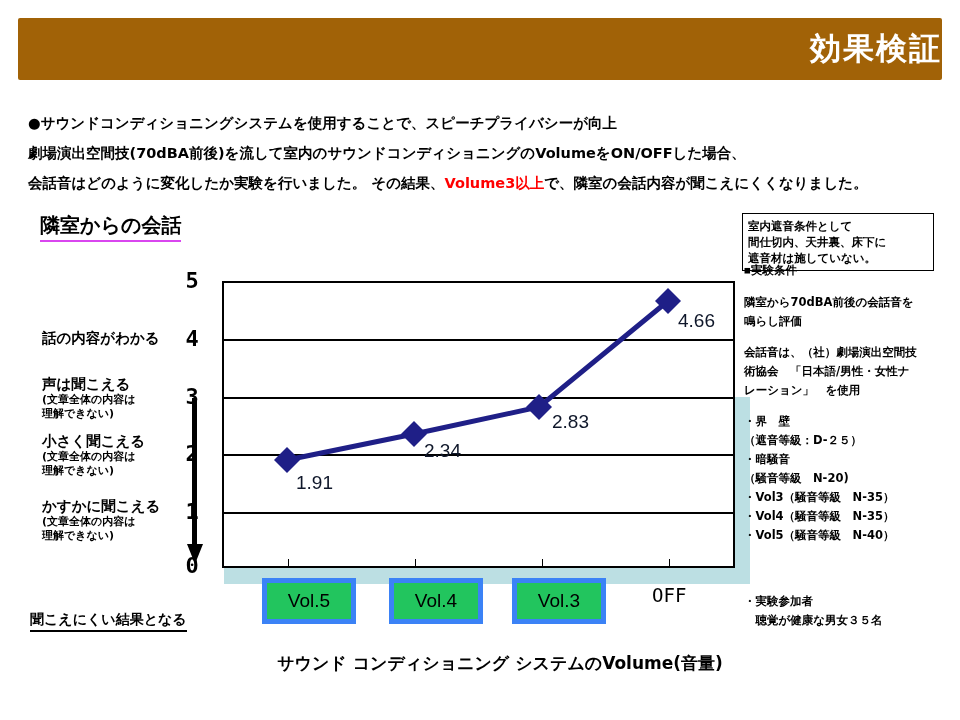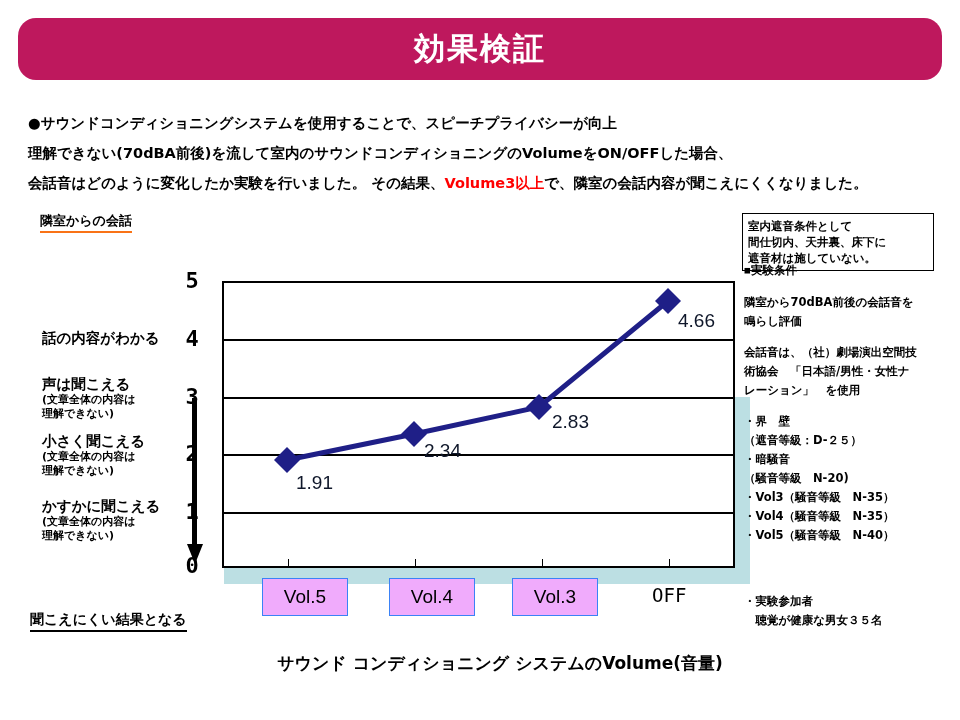--- a/index.html
+++ b/index.html
@@ -9,39 +9,39 @@
     font-family:"Liberation Sans","DejaVu Sans",sans-serif;
     color:#000000;
     overflow:hidden;
     position:relative;
   }
   #slide{position:absolute;inset:0;width:960px;height:720px;}
 
   
   .title-banner{
     position:absolute;left:18px;top:18px;width:924px;height:62px;
-    background:#be185d;border-radius:18px;
-    display:flex;align-items:center;justify-content:center;
+    background:#a16207;border-radius:2px;
+    display:flex;align-items:center;justify-content:flex-end;
   }
   .title-banner .title-text{
     color:#ffffff;font-size:31px;font-weight:bold;letter-spacing:2px;
     font-family:"DejaVu Sans","Liberation Sans",sans-serif;
   }
 
   
   .intro{position:absolute;left:28px;top:108px;width:760px;}
   .intro .line{font-size:14.5px;font-weight:bold;line-height:30px;white-space:nowrap;
     font-family:"DejaVu Sans","Liberation Sans",sans-serif;}
   .intro .line.headline{font-size:14.5px;}
   .red{color:#FF0000;}
 
   
   .chart-heading{
-    position:absolute;left:40px;top:212px;font-size:13px;font-weight:bold;
-    border-bottom:2px solid #f97316;padding-bottom:1px;
+    position:absolute;left:40px;top:212px;font-size:20px;font-weight:bold;
+    border-bottom:2px solid #d946ef;padding-bottom:1px;
     font-family:"DejaVu Sans","Liberation Sans",sans-serif;
   }
 
   
   .ycat{position:absolute;left:42px;width:165px;}
   .ycat .main{font-size:14.5px;font-weight:bold;line-height:17px;
     font-family:"DejaVu Sans","Liberation Sans",sans-serif;}
   .ycat .sub{font-size:11px;font-weight:bold;line-height:14px;
     font-family:"DejaVu Sans","Liberation Sans",sans-serif;}
 
@@ -70,21 +70,21 @@
     position:absolute;left:224px;top:397px;width:526px;height:187px;
     background:#BCDFE3;
   }
 
   .svg-layer{position:absolute;left:0;top:0;width:960px;height:720px;pointer-events:none;}
 
   .pt-label{position:absolute;font-size:19px;color:#0f172a;
     font-family:"Liberation Sans","DejaVu Sans",sans-serif;}
 
   
-  .xbox{position:absolute;border:1px solid #3b82f6;background:#f0abfc;
+  .xbox{position:absolute;border:5px solid #3b82f6;background:#22c55e;
     display:flex;align-items:center;justify-content:center;
     font-size:19px;font-family:"Liberation Sans","DejaVu Sans",sans-serif;}
   .xoff{position:absolute;font-size:19px;
     font-family:"DejaVu Sans Mono","Liberation Mono",monospace;}
 
   .note-left{position:absolute;left:30px;top:588px;width:230px;
      font-size:14px;font-weight:bold;line-height:21px;
      font-family:"DejaVu Sans","Liberation Sans",sans-serif;}
   .note-left span{border-bottom:2px solid #000;display:inline-block;}
 
@@ -113,21 +113,21 @@
 <body>
 
 <div id="slide">
 
   <div class="title-banner">
     <div class="title-text">効果検証</div>
   </div>
 
   <div class="intro">
     <div class="line headline">●サウンドコンディショニングシステムを使用することで、スピーチプライバシーが向上</div>
-    <div class="line">理解できない(70dBA前後)を流して室内のサウンドコンディショニングのVolumeをON/OFFした場合、</div>
+    <div class="line">劇場演出空間技(70dBA前後)を流して室内のサウンドコンディショニングのVolumeをON/OFFした場合、</div>
     <div class="line">
       <span>会話音はどのように変化したか実験を行いました。 その結果、</span><span class="red">Volume3以上</span><span>で、隣室の会話内容が聞こえにくくなりました。</span>
     </div>
   </div>
 
   <div class="chart-heading">隣室からの会話</div>
 
   <div class="ycat" style="top:330px;">
     <div class="main">話の内容がわかる</div>
   </div>

